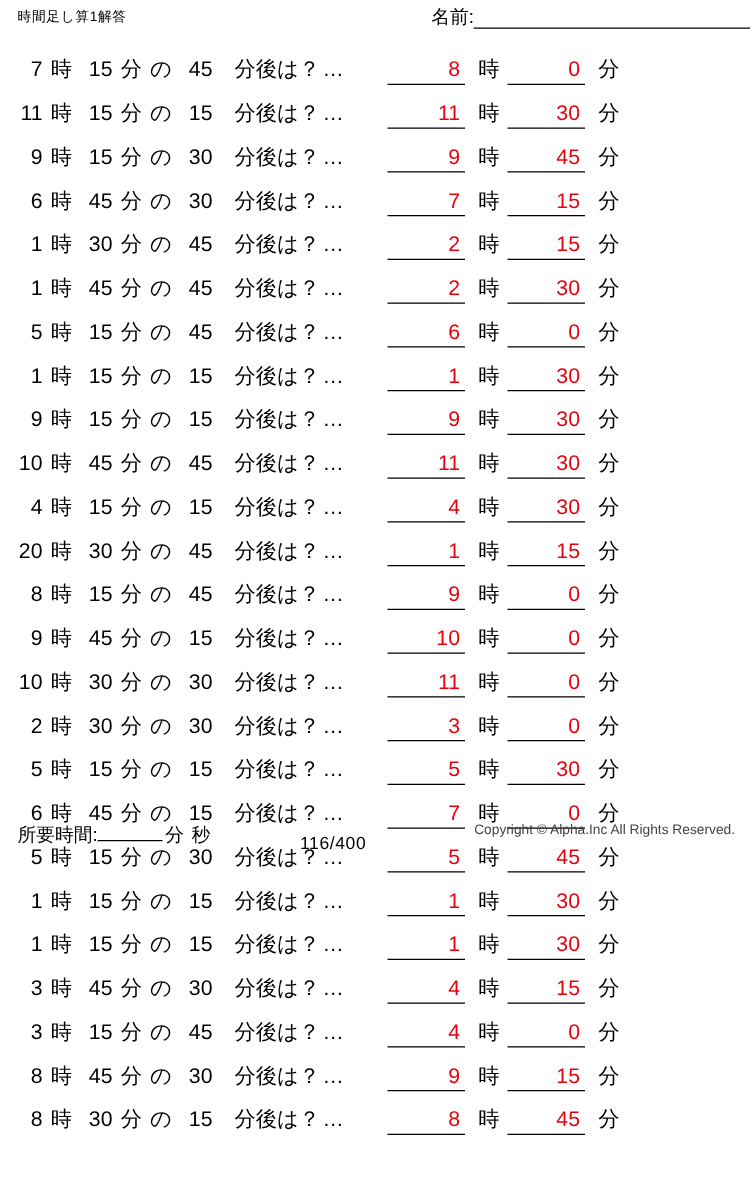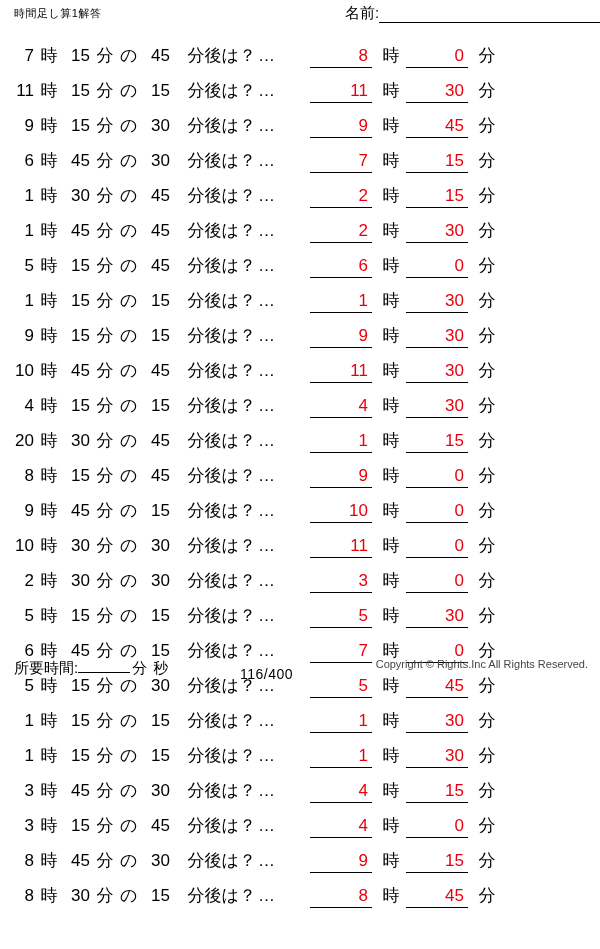--- a/index.html
+++ b/index.html
@@ -632,16 +632,16 @@
     </div>
 
   <div class="footer">
     <div class="time-label">
       <span>所要時間:</span>
       <span class="time-blank"></span>
       <span class="time-unit">分</span>
       <span class="time-unit">秒</span>
     </div>
     <div class="page-count">116/400</div>
-    <div class="copyright">Copyright ©  Rights.Inc All Rights Reserved.</div>
+    <div class="copyright">Copyright ©  Alpha.Inc All Rights Reserved.</div>
   </div>
 
 </div>
 
 </body></html>

